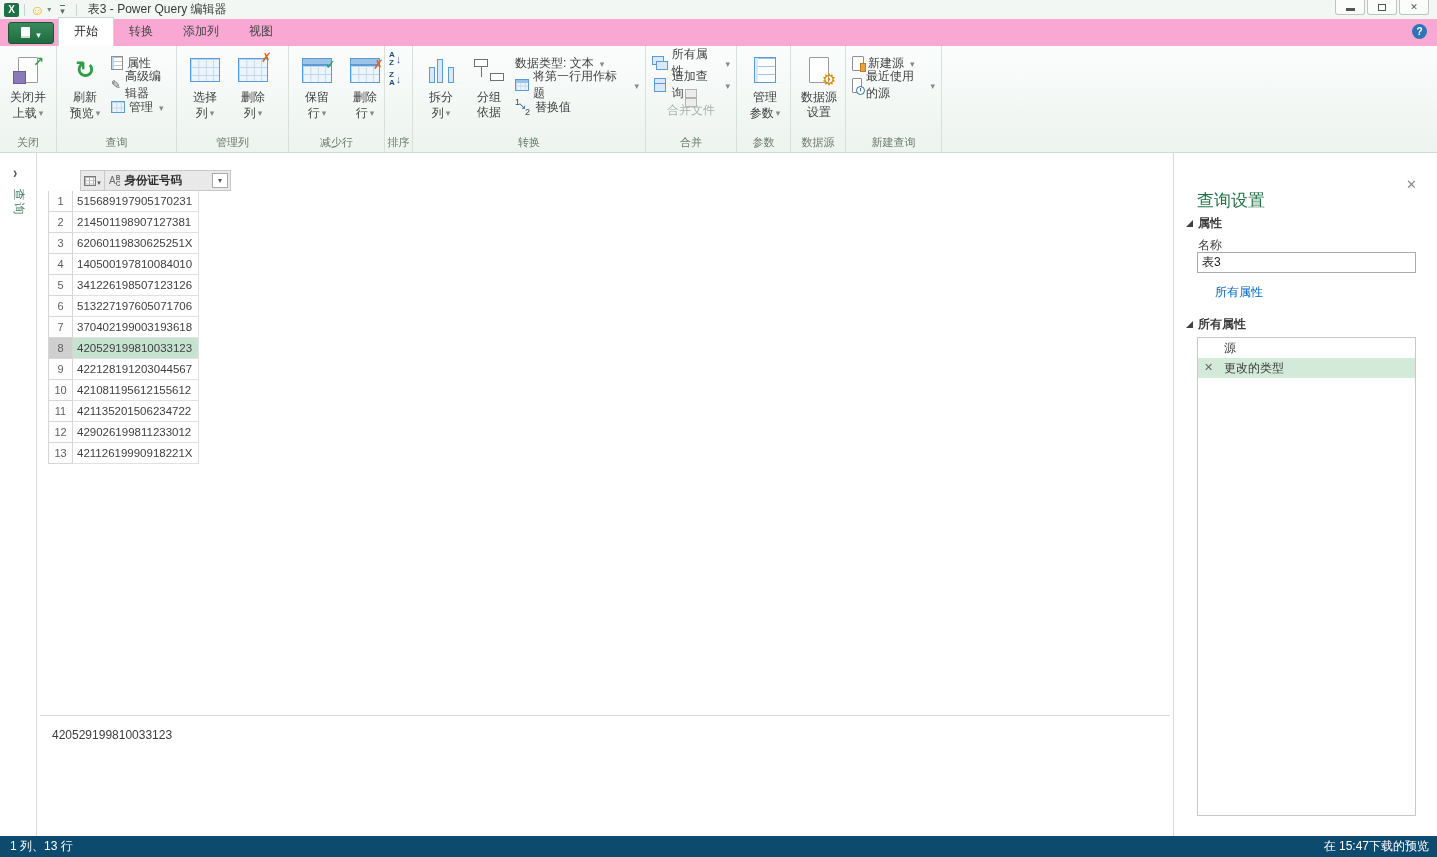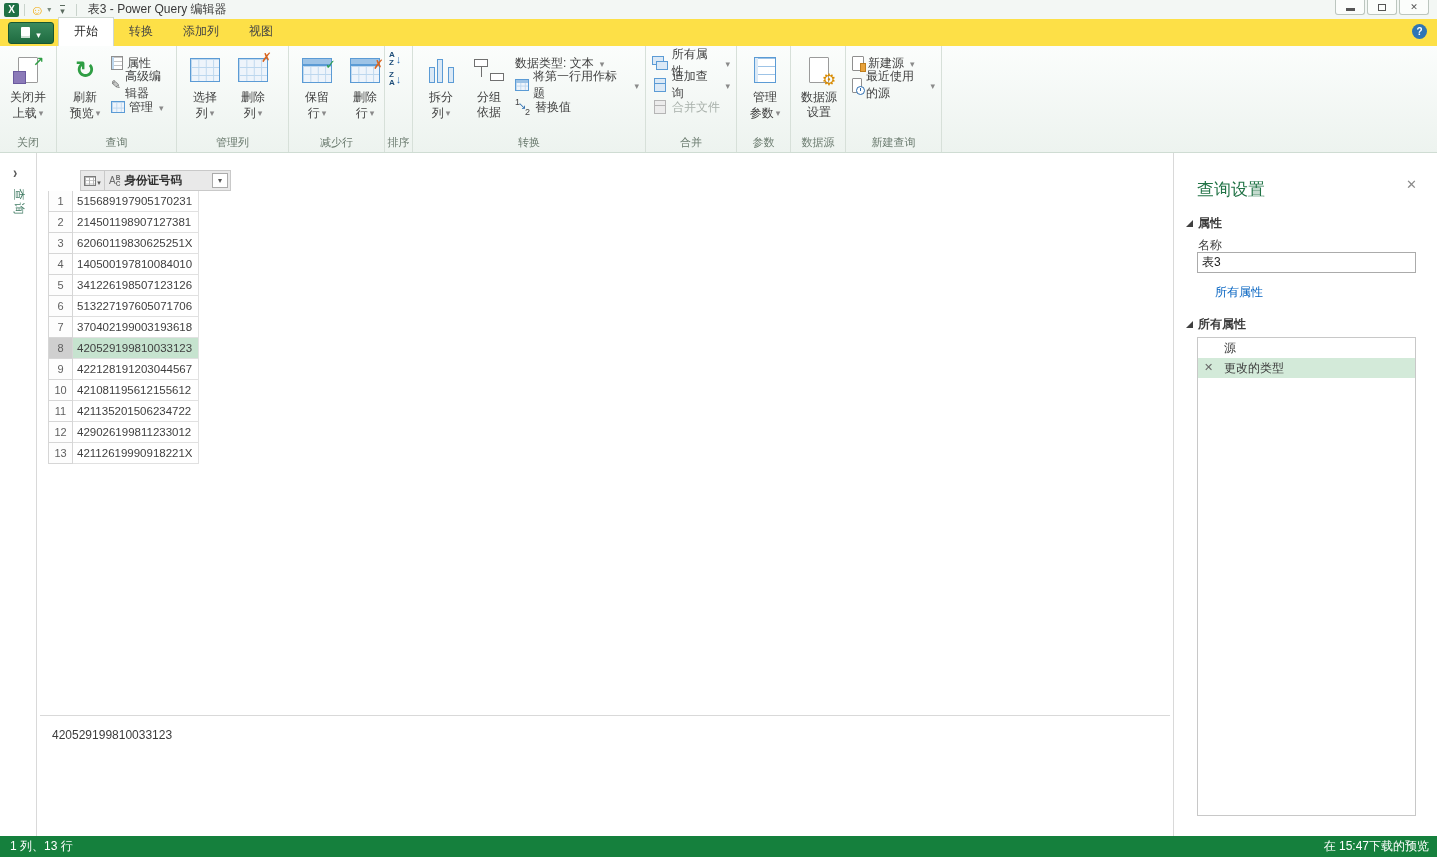--- a/index.html
+++ b/index.html
@@ -21,21 +21,21 @@
   .wincap { width:30px; height:15px; border:1px solid #bcc6bf; border-top:none; background:#fbfdfb;
     display:flex; align-items:center; justify-content:center; font-size:9px; color:#555;
     border-radius:0 0 3px 3px; margin-left:2px; }
   .min-glyph { width:9px; height:3px; background:#555; margin-top:5px; }
   .restore-glyph { width:8px; height:7px; border:1px solid #555; position:relative; background:#fbfdfb; }
   .restore-glyph::before { content:""; position:absolute; left:2px; top:-3px; width:8px; height:7px;
     border:1px solid #555; z-index:-1; }
 
   
   #tabrow { position:absolute; left:0; top:19px; width:1437px; height:27px;
-    background:#fde047; display:flex; align-items:flex-end; }
+    background:#f9a8d4; display:flex; align-items:flex-end; }
   #file-btn { width:46px; height:22px; margin:0 4px 0 8px; border-radius:3px;
     background:linear-gradient(#3a8a5d,#1f6b40); border:1px solid #175732;
     display:flex; align-items:center; justify-content:center; gap:4px; align-self:center; }
   .file-doc { width:9px; height:11px; background:#fff; border-radius:1px;
     box-shadow:inset 0 -2px 0 #cfe0d5; }
   #file-btn .dd::after { color:#fff; }
   .tab { font-size:12px; color:#444; padding:5px 15px 6px; cursor:default; }
   .tab.active { background:#fff; border:1px solid #cfd8d1; border-bottom:none; color:#262626; }
   .help-btn { position:absolute; right:10px; top:5px; width:15px; height:15px; border-radius:50%;
     background:#2e75b6; color:#fff; font-size:10px; font-weight:bold;
@@ -47,21 +47,21 @@
     display:flex; }
   .rgroup { position:relative; height:100%; border-right:1px solid #d7e0d9;
     display:flex; align-items:flex-start; padding:4px 4px 18px; }
   .rgroup-label { position:absolute; bottom:2px; left:0; width:100%; text-align:center;
     font-size:11px; color:#6a7a6e; }
   .bigbtn { min-width:48px; padding:2px 3px; display:flex; flex-direction:column; align-items:center;
     font-size:12px; color:#3f3f3f; line-height:15px; text-align:center; }
   .bigbtn .iconbox { height:36px; display:flex; align-items:center; justify-content:center; margin-bottom:2px; }
   .smallcol { display:flex; flex-direction:column; justify-content:flex-start; gap:4px; padding-top:4px; }
   .smallbtn { display:flex; align-items:center; gap:4px; font-size:12px; color:#3f3f3f; height:18px; padding:0 2px; }
-  .smallbtn.disabled { color:#a8b0aa; }
+  .smallbtn.disabled { color:#a8b0aa;flex-direction:column; }
   .dd::after { content:"▾"; font-size:9px; color:#8a8a8a; margin-left:2px; }
   .ddl { display:inline-flex; align-items:center;justify-content:flex-end; }
 
   
   .ic { position:relative; display:inline-block; }
   .doc { width:20px; height:26px; background:#fff; border:1px solid #9b9b9b; border-radius:1px; }
   .doc-sm { width:12px; height:15px; background:#fff; border:1px solid #8f8f8f; border-radius:1px; }
   .floppy { position:absolute; left:-6px; bottom:-2px; width:13px; height:13px;
     background:#8b7ab8; border:1px solid #6a5a9e; }
   .up-arrow { position:absolute; right:-7px; top:-4px; color:#2f9e44; font-weight:bold; font-size:13px; }
@@ -147,40 +147,40 @@
   .rval { width:126px; height:21px; border-right:1px solid #e1e1e1; border-bottom:1px solid #e1e1e1;
     display:flex; align-items:center; padding-left:4px; color:#404040; background:#fff; }
   .trow.sel .rval { background:#c6e3cf; }
   .trow.sel .rnum { background:#cfcfcf; }
   #preview-divider { position:absolute; left:2px; top:562px; width:1130px; height:1px; background:#d9d9d9; }
   #preview-value { position:absolute; left:14px; top:575px; font-size:12px; color:#3c3c3c; }
 
   
   #qpanel { position:absolute; left:1173px; top:0; width:264px; height:683px;
     background:#fff; border-left:1px solid #d9d9d9; }
-  #qpanel-title { position:absolute; left:23px; top:25px; font-size:17px; color:#217346; }
+  #qpanel-title { position:absolute; left:23px; top:36px; font-size:17px; color:#217346; }
   #qpanel-close { position:absolute; right:20px; top:24px; font-size:13px; color:#8a8a8a; }
   .sect-hdr { position:absolute; left:12px; display:flex; align-items:center; gap:5px;
     font-size:12px; font-weight:bold; color:#3b3b3b; }
   .tri { width:0; height:0; border-style:solid; border-width:0 0 7px 7px;
     border-color:transparent transparent #404040 transparent; }
   #props-hdr { top:62px; } #steps-hdr { top:163px; }
   #name-label { position:absolute; left:24px; top:84px; font-size:12px; color:#444; }
   #name-input { position:absolute; left:23px; top:99px; width:219px; height:21px;
     border:1px solid #ababab; font-size:12px; padding:0 4px; color:#222;
     font-family:"Liberation Sans","DejaVu Sans",sans-serif; }
   #all-props { position:absolute; left:41px; top:131px; font-size:12px; color:#0563c1; }
   #steps-box { position:absolute; left:23px; top:184px; width:219px; height:479px;
     border:1px solid #c8c8c8; overflow:hidden; }
   .step { height:20px; display:flex; align-items:center; font-size:12px; color:#3b3b3b; padding-left:26px; position:relative; }
   .step.sel { background:#d3ead9; }
   .step .x-icon { position:absolute; left:6px; top:3px; font-size:11px; color:#666; }
 
   
-  #statusbar { position:absolute; left:0; bottom:0; width:1437px; height:21px; background:#15803d;
+  #statusbar { position:absolute; left:0; bottom:0; width:1437px; height:21px; background:#0c4a6e;
     color:#fff; font-size:12px; display:flex; align-items:center; justify-content:space-between;
     padding:0 8px 0 10px; }
 </style>
 </head>
 <body>
 
 <div id="titlebar">
   <div class="xl-logo">X</div>
   <div class="tb-sep"></div>
   <span class="smiley">☺</span>

